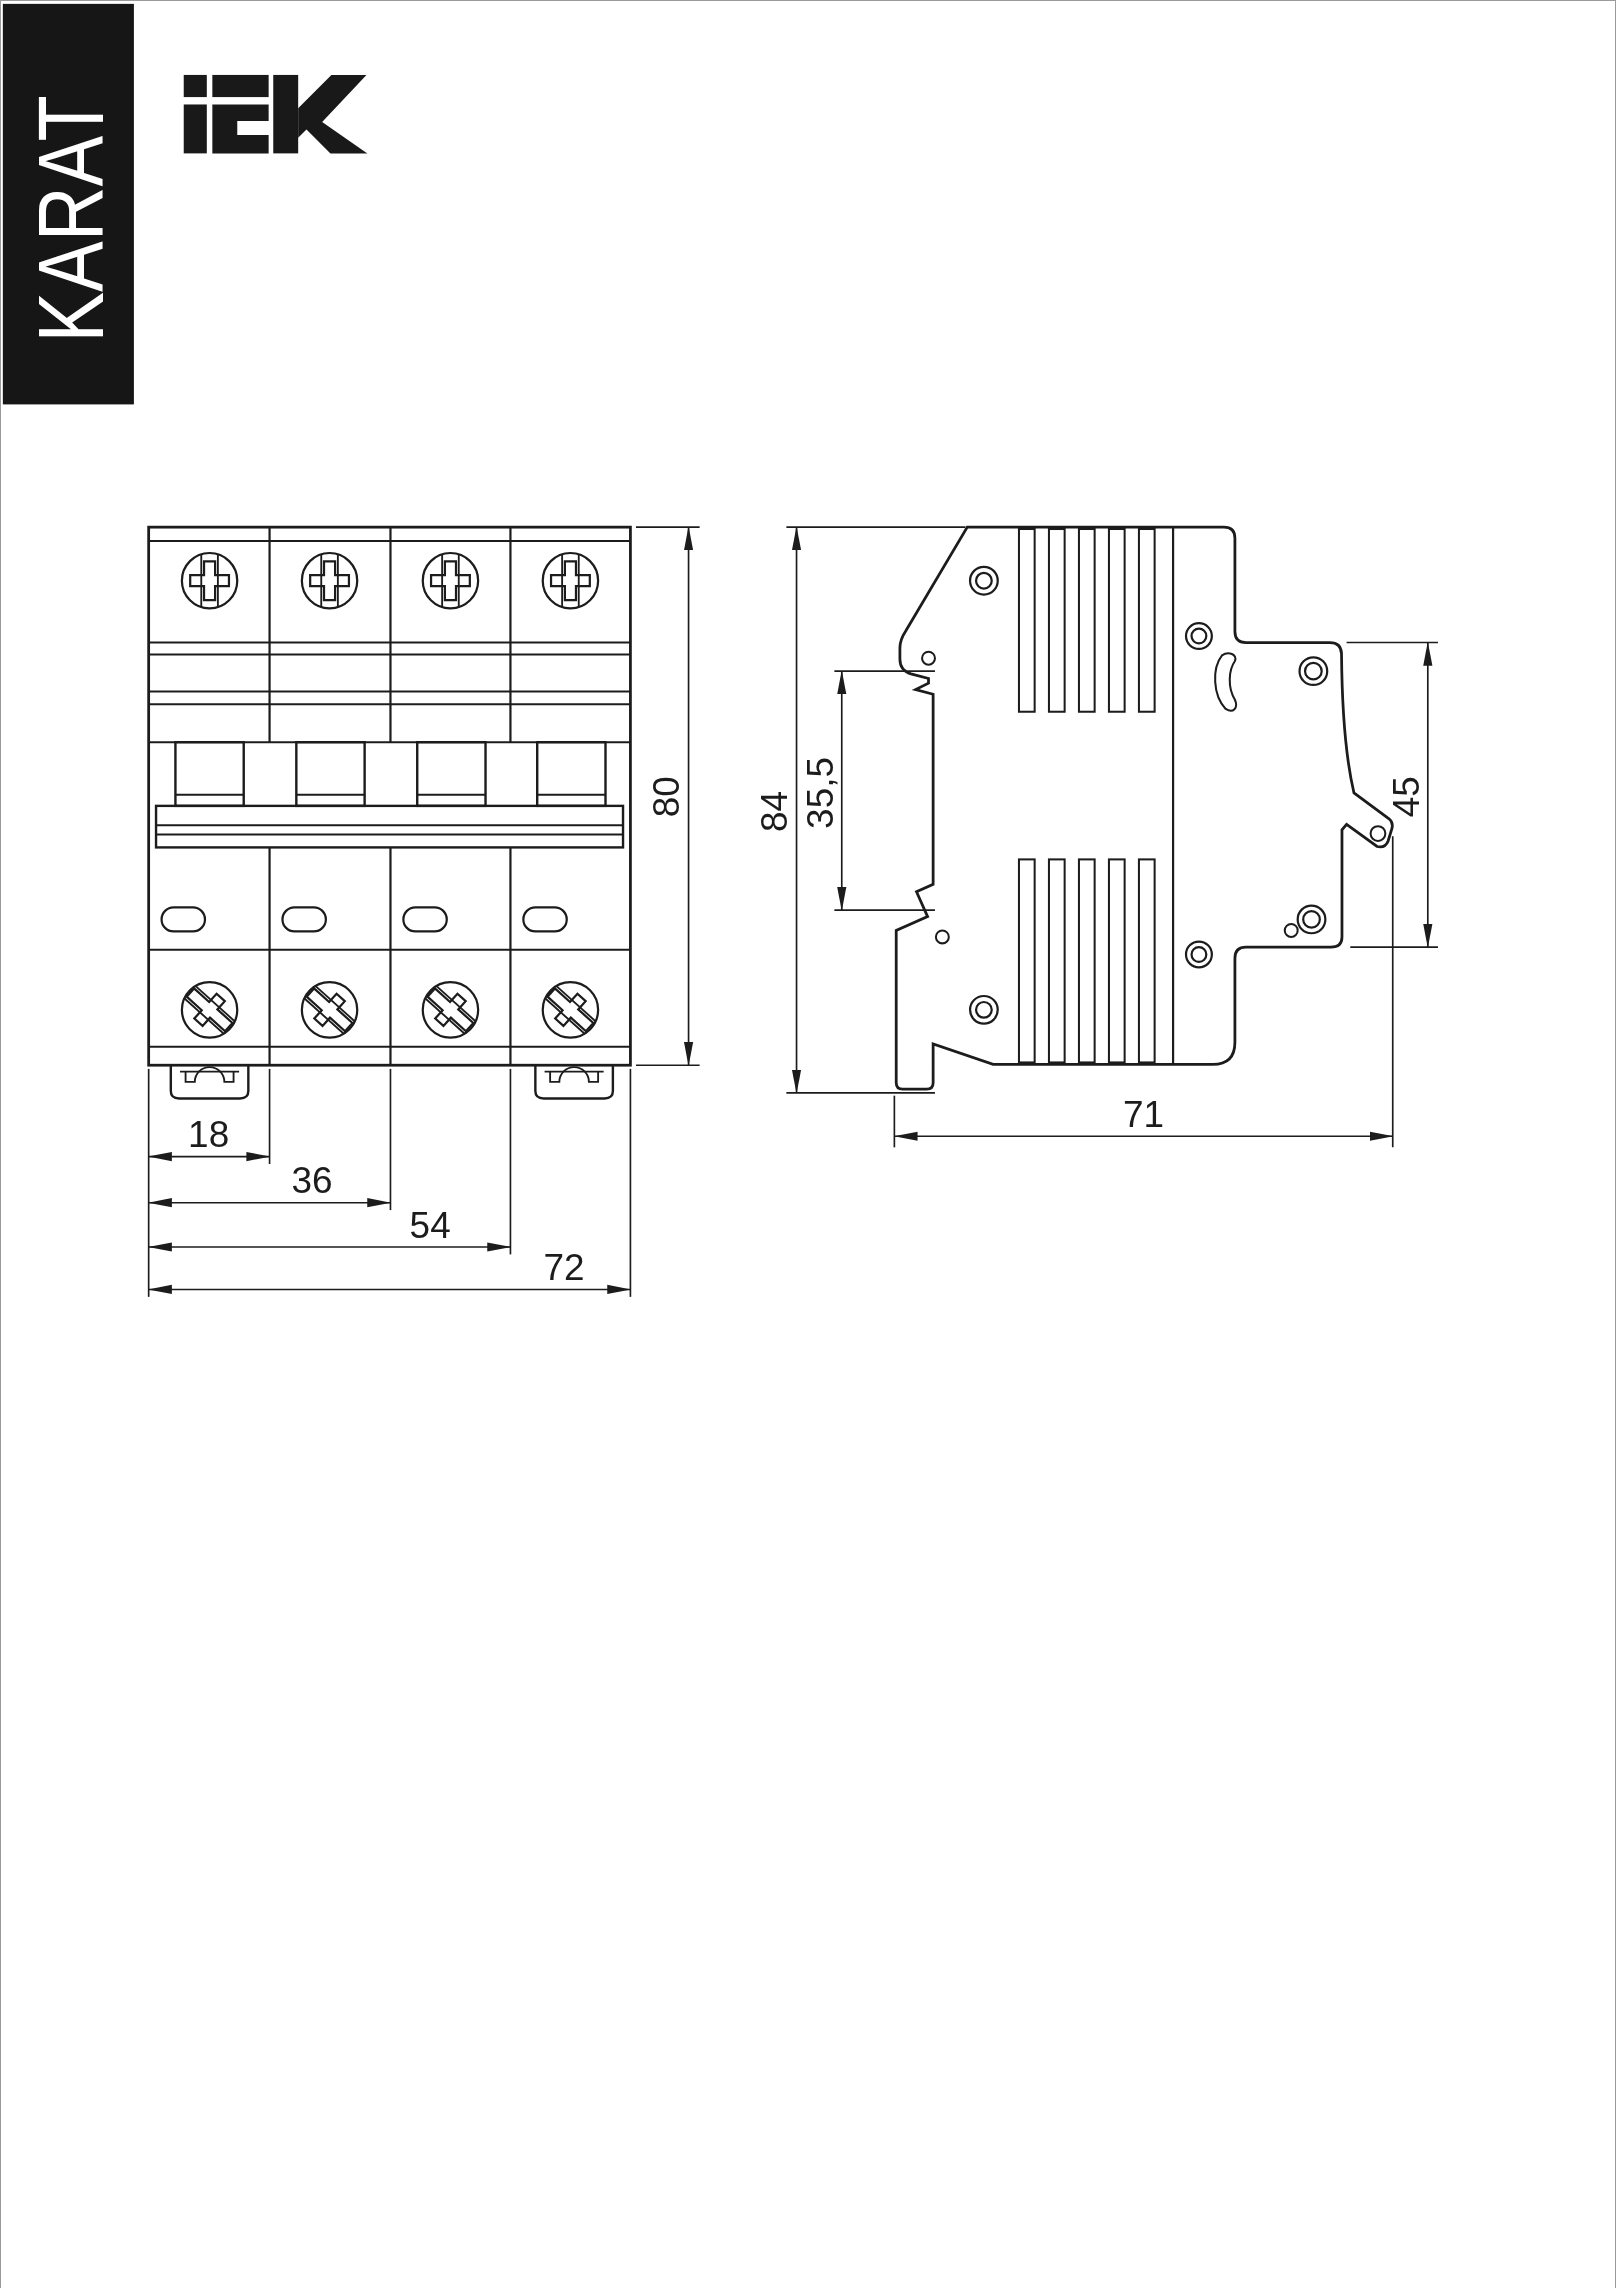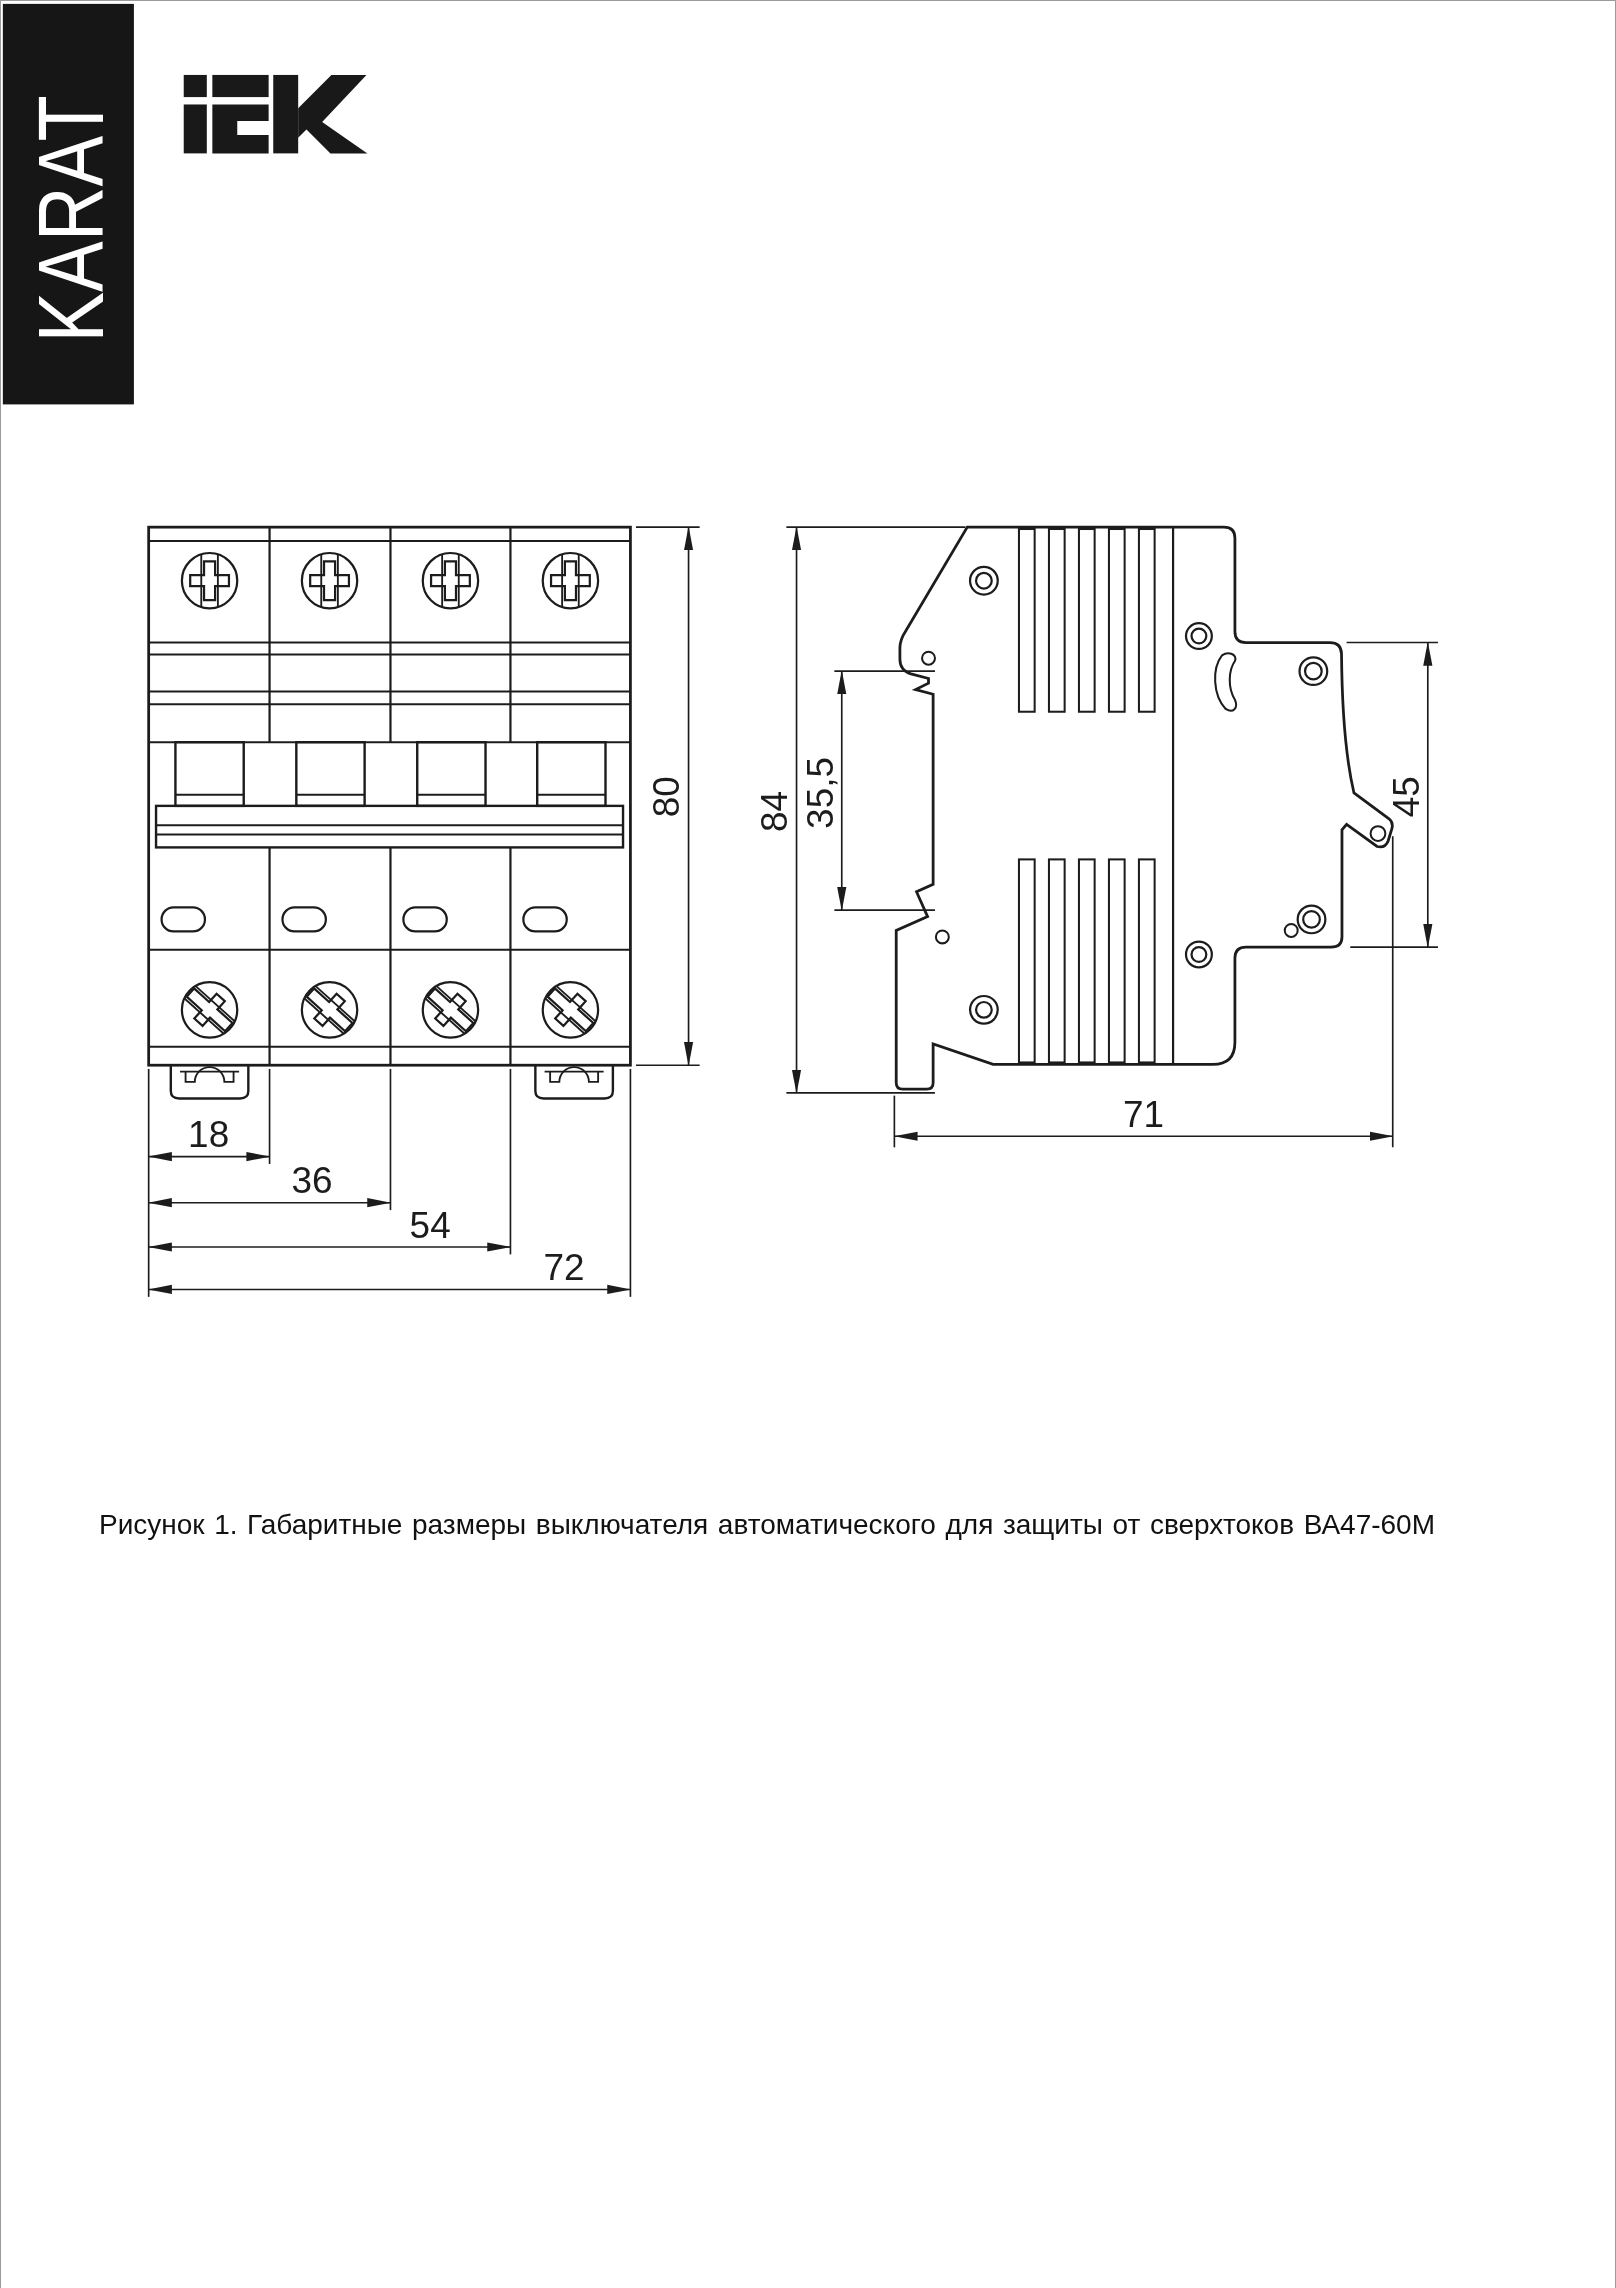--- a/index.html
+++ b/index.html
@@ -265,16 +265,15 @@
 
     <g>
       <line class="ln" x1="968" y1="1186" x2="968" y2="1242" stroke-width="1.8"></line>
       <line class="ln" x1="1508" y1="905" x2="1508" y2="1242" stroke-width="1.8"></line>
       <line class="ln" x1="968" y1="1230" x2="1508" y2="1230" stroke-width="1.8" marker-start="url(#ah)" marker-end="url(#ah)"></line>
       <text class="dim-text" x="1238" y="1220" text-anchor="middle">71</text>
     </g>
   </g>
 </svg>
 
-<div class="caption">Рисунок 1. Габаритные размеры выключателя автоматического для защиты от сверхтоков ВА47-60М</div>
 
 </div>
 
 
 </body></html>

